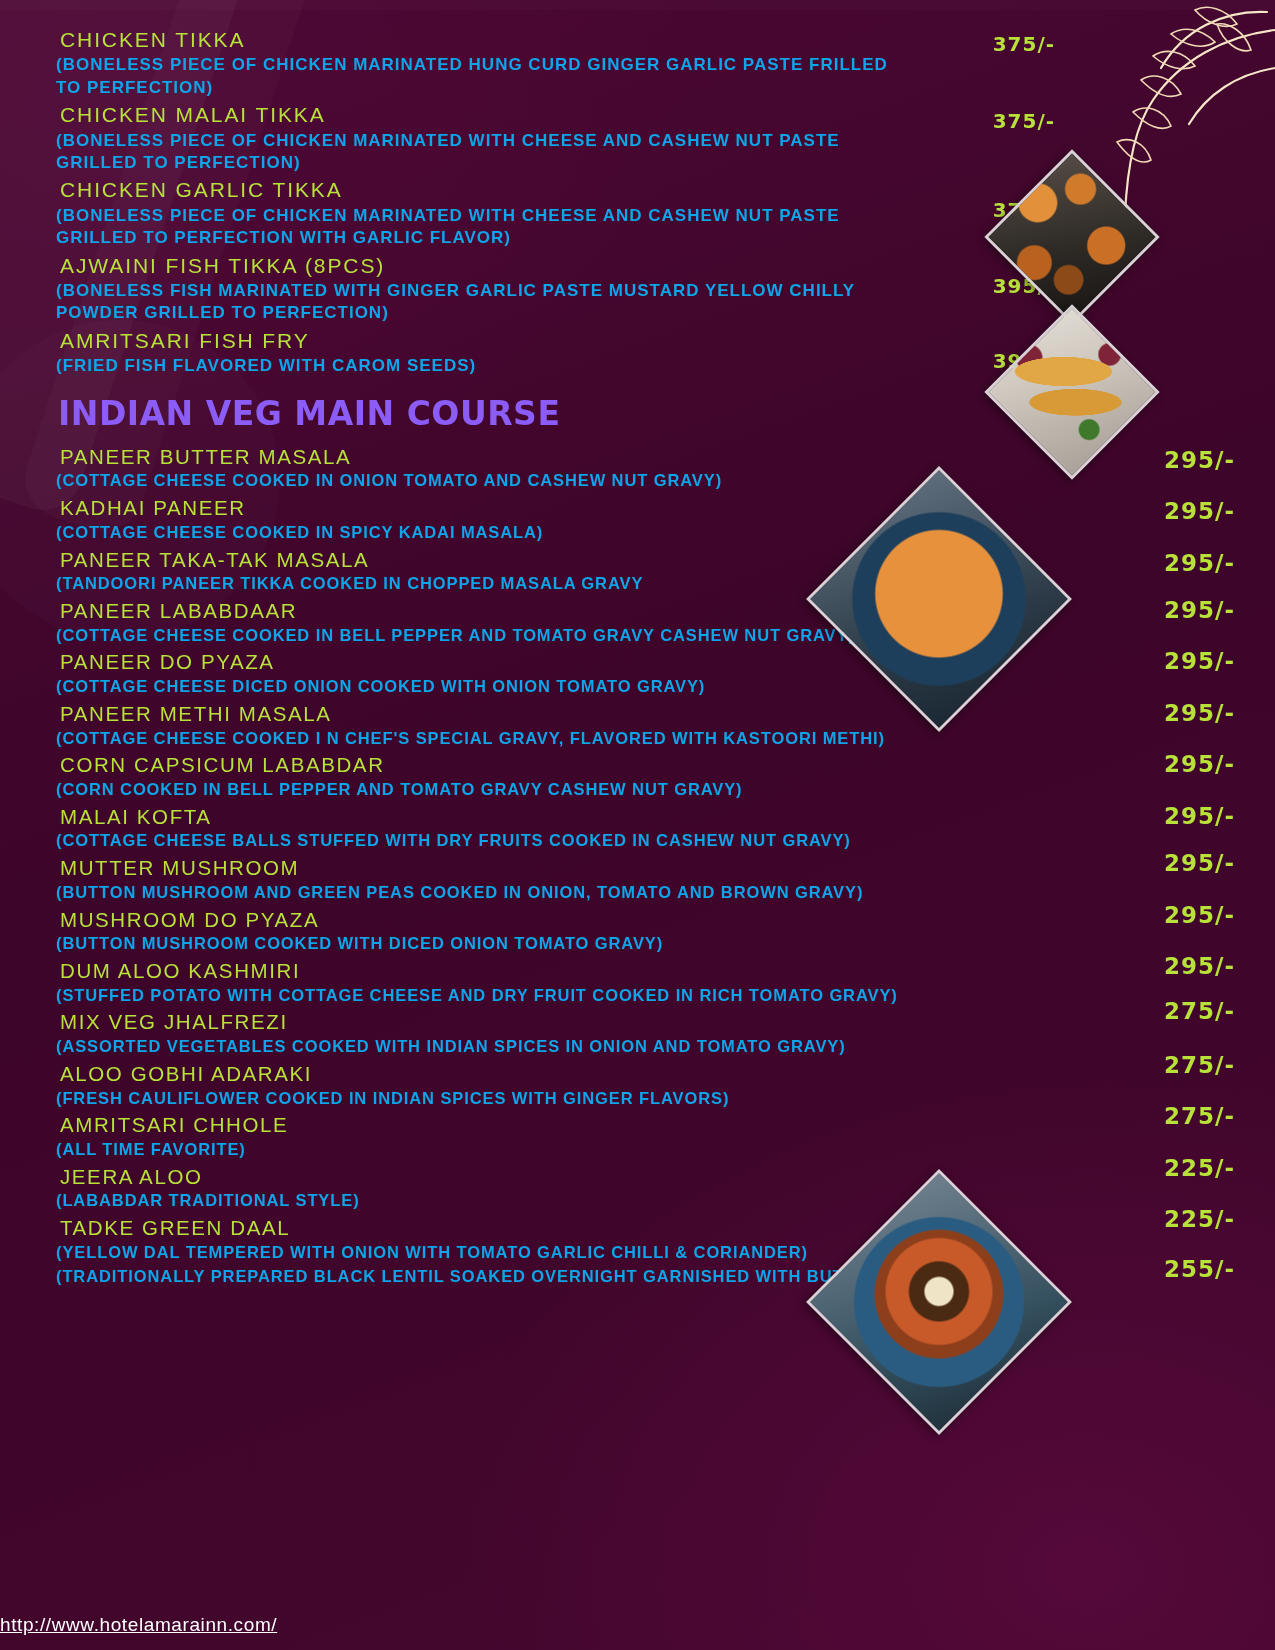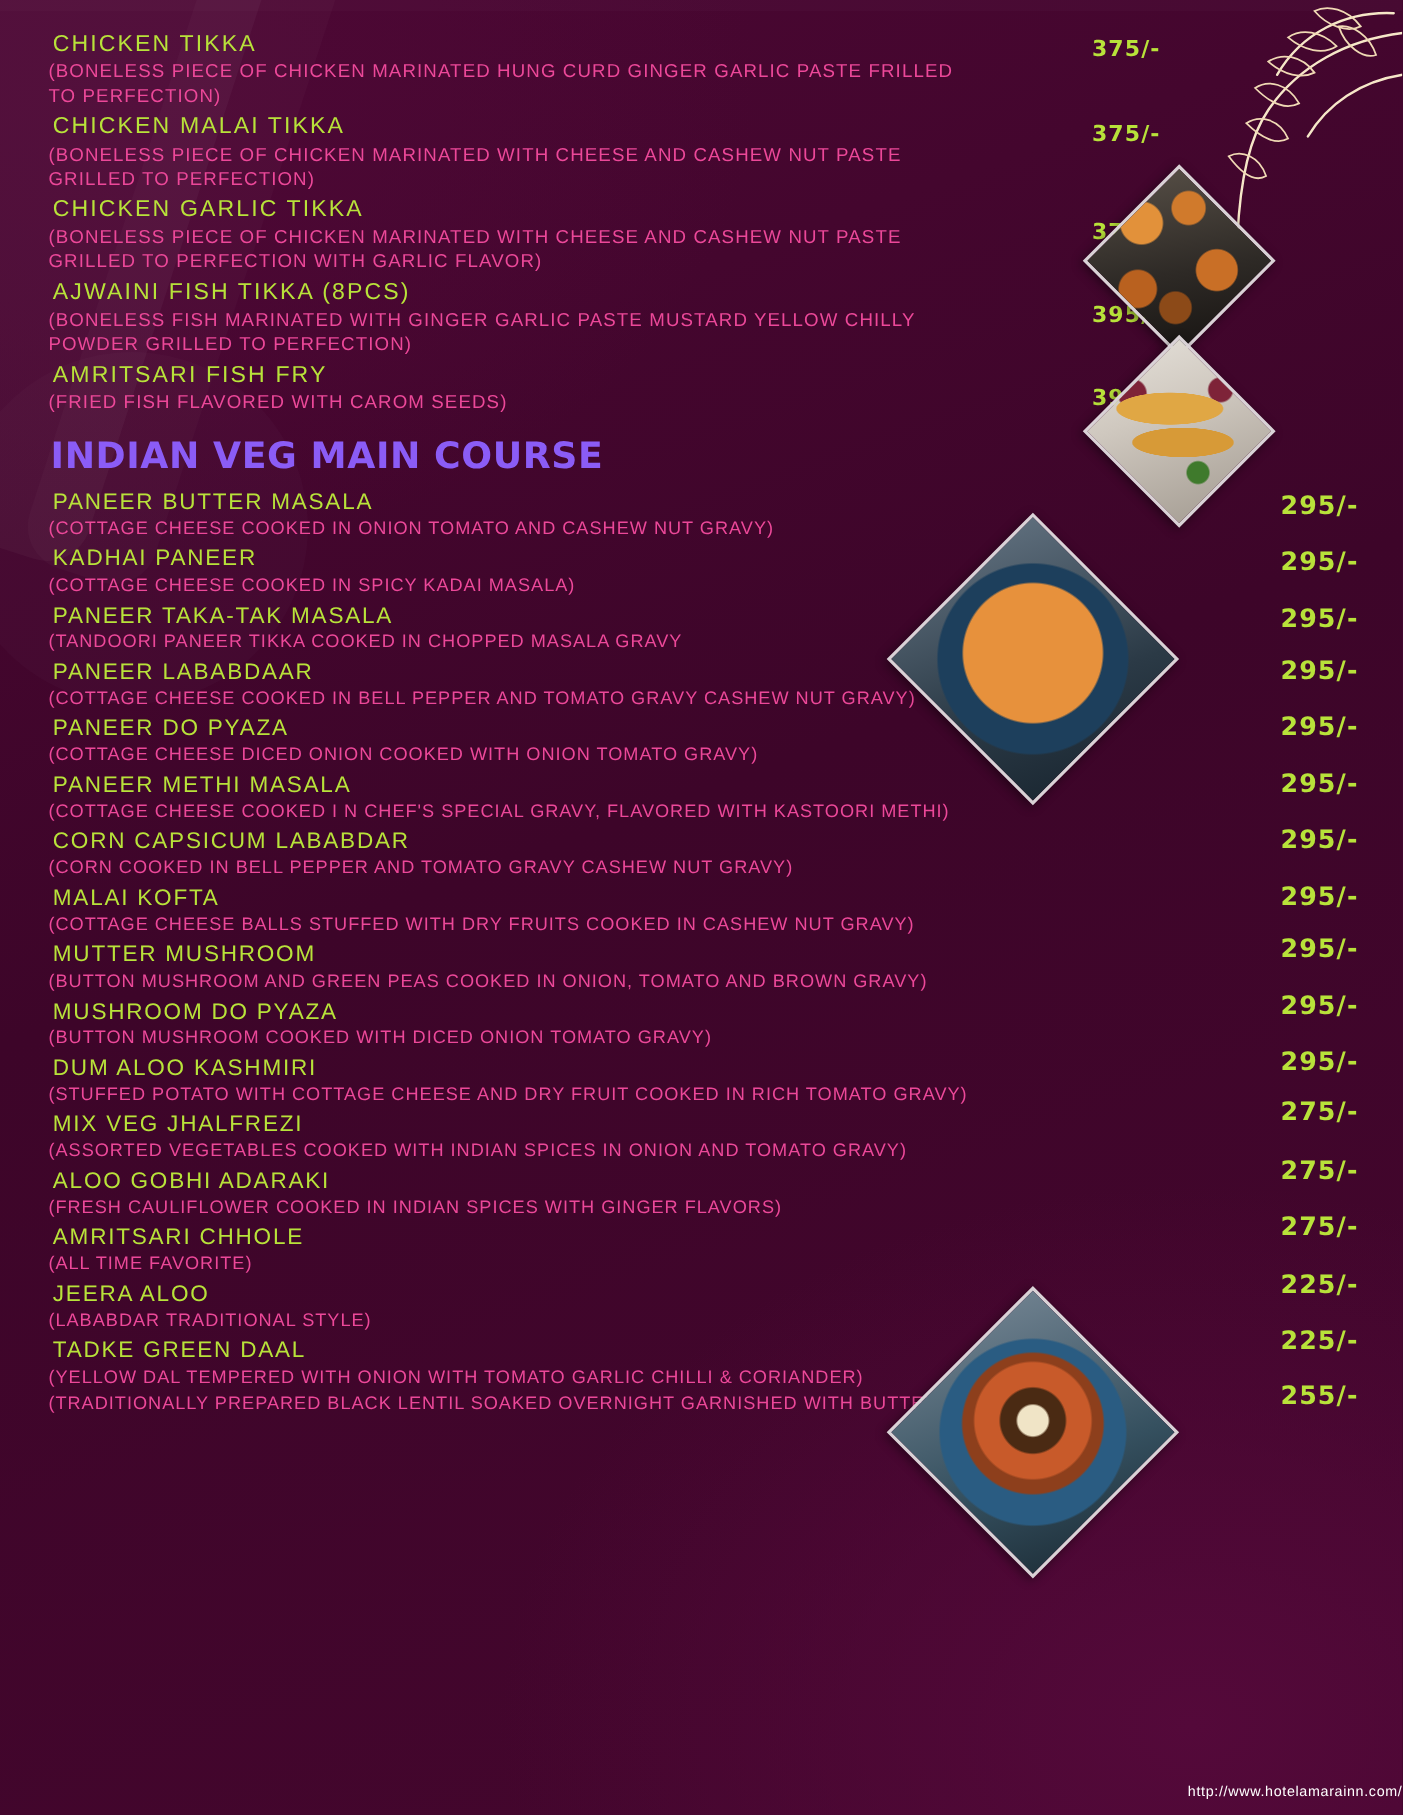--- a/index.html
+++ b/index.html
@@ -46,21 +46,21 @@
     right: 0;
     width: 300px;
     height: 290px;
     pointer-events: none;
   }
 
   
   .page {
     position: absolute;
     inset: 0;
-    padding: 26px 40px 0 44px;
+    padding: 26px 40px 0 56px;
     box-sizing: border-box;
   }
 
   .section-title {
     color: #8b5cf6;
     font-size: 33px;
     font-weight: 700;
     letter-spacing: 0.5px;
     margin: 16px 0 10px 2px;
     font-family: "DejaVu Sans", sans-serif;
@@ -75,25 +75,26 @@
   }
   .item-name {
     color: #b8e23a;
     font-size: 20.5px;
     letter-spacing: 1.6px;
     line-height: 1.35;
     padding-left: 4px;
     white-space: nowrap;
   }
   .item-desc {
-    color: #ec4899;
+    color: #0ea5e9;
     font-size: 16.5px;
     letter-spacing: 0.9px;
     line-height: 1.32;
     max-width: 980px;
+    font-weight: bold;
   }
   .item-desc.narrow { max-width: 860px; }
 
   .price {
     position: absolute;
     color: #b8e23a;
     font-size: 23px;
     font-weight: 700;
     letter-spacing: 1px;
     right: 0;
@@ -162,24 +163,25 @@
       radial-gradient(circle at 50% 47%, #8d3f1c 0 33%, rgba(0,0,0,0) 34%),
       radial-gradient(circle at 50% 50%, #2a5c82 0 45%, rgba(0,0,0,0) 46%),
       linear-gradient(160deg, #7f8e9c 0%, #35505f 60%, #16232c 100%);
   }
 
   
   .footer-link {
     position: absolute;
     left: 0; right: 0;
     bottom: 14px;
-    text-align: right;
+    text-align: left;
     color: #ffffff;
-    font-size: 13px;
+    font-size: 19px;
     letter-spacing: 0.6px;
+    text-decoration: underline;
   }
 </style>
 </head>
 <body>
 
 <div class="bg-wrap">
   <div class="bg-top-strip"></div>
   <div class="bg-shape s1"></div>
   <div class="bg-shape s2"></div>
   <div class="bg-shape s3"></div>

